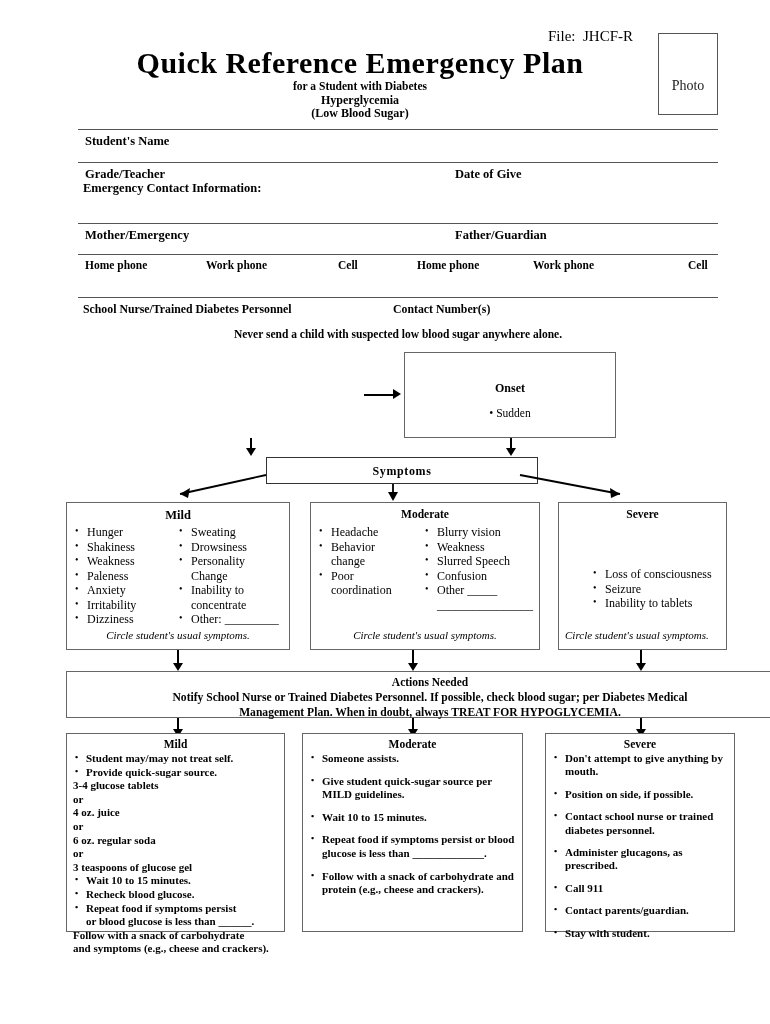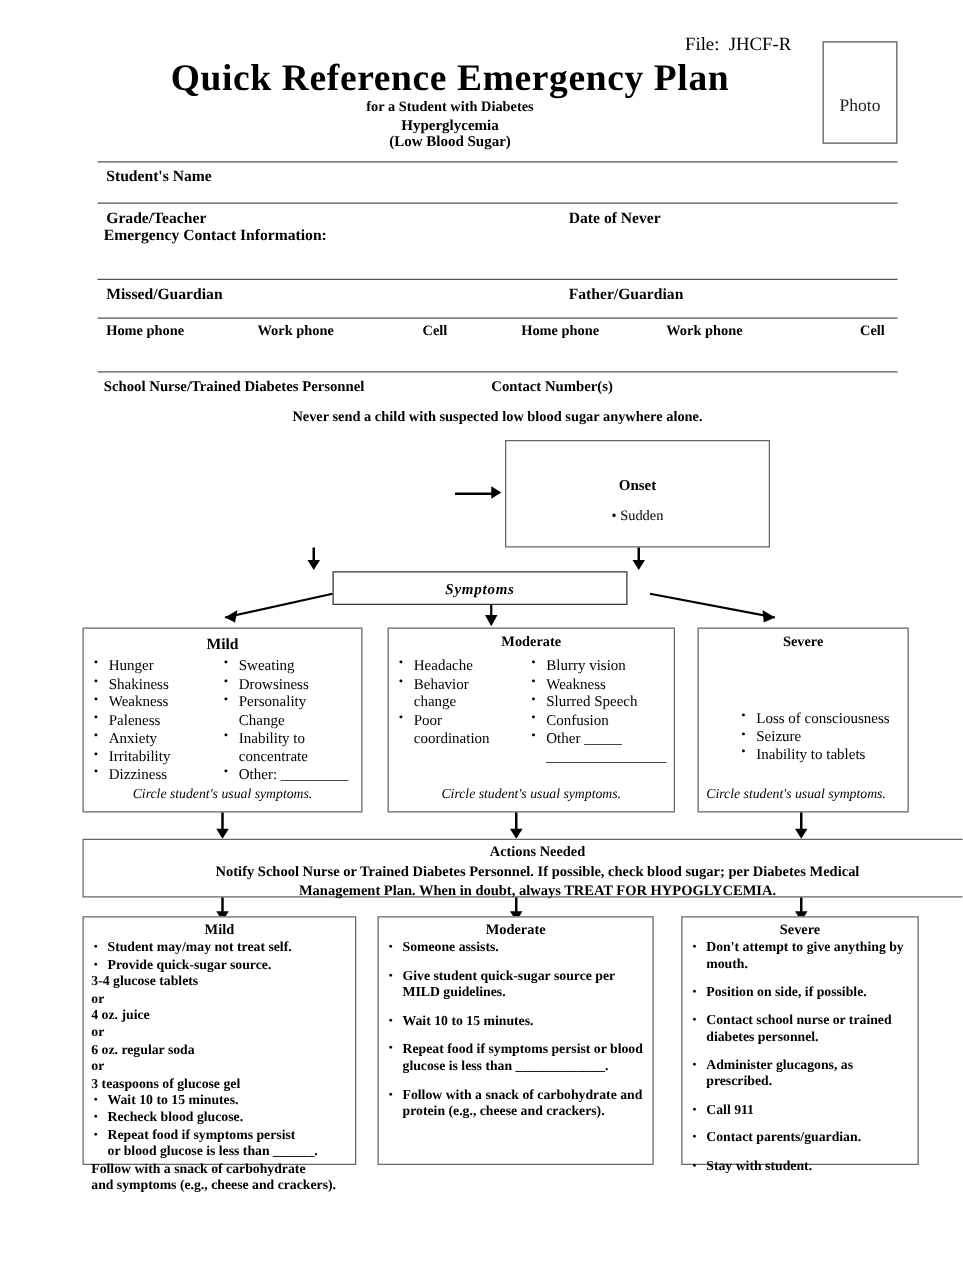--- a/index.html
+++ b/index.html
@@ -107,25 +107,25 @@
   <div class="main-title">Quick Reference Emergency Plan</div>
   <div class="sub1">for a Student with Diabetes</div>
   <div class="sub2">Hyperglycemia</div>
   <div class="sub3">(Low Blood Sugar)</div>
 
   <div class="rule" style="top:129px;"></div>
   <div class="fl" style="left:85px;top:134px;">Student's Name</div>
 
   <div class="rule" style="top:162px;"></div>
   <div class="fl" style="left:85px;top:167px;">Grade/Teacher</div>
-  <div class="fl" style="left:455px;top:167px;">Date of Never</div>
+  <div class="fl" style="left:455px;top:167px;">Date of Give</div>
   <div class="fl" style="left:83px;top:181px;">Emergency Contact Information:</div>
 
   <div class="rule" style="top:223px;"></div>
-  <div class="fl" style="left:85px;top:228px;">Missed/Guardian</div>
+  <div class="fl" style="left:85px;top:228px;">Mother/Emergency</div>
   <div class="fl" style="left:455px;top:228px;">Father/Guardian</div>
 
   <div class="rule" style="top:254px;"></div>
   <div class="fl" style="left:85px;top:259px;font-size:11.5px;">Home phone</div>
   <div class="fl" style="left:206px;top:259px;font-size:11.5px;">Work phone</div>
   <div class="fl" style="left:338px;top:259px;font-size:11.5px;">Cell</div>
   <div class="fl" style="left:417px;top:259px;font-size:11.5px;">Home phone</div>
   <div class="fl" style="left:533px;top:259px;font-size:11.5px;">Work phone</div>
   <div class="fl" style="left:688px;top:259px;font-size:11.5px;">Cell</div>
 
@@ -143,21 +143,21 @@
     <div class="bt onset-title">Onset</div>
     <div class="onset-item">•  Sudden</div>
   </div>
 
   <div class="vline" style="left:250px;top:438px;height:12px;"></div>
   <div class="adown" style="left:246px;top:448px;"></div>
 
   <div class="vline" style="left:510px;top:438px;height:12px;"></div>
   <div class="adown" style="left:506px;top:448px;"></div>
 
-  <div class="fbox thin" style="left:266px;top:457px;width:236px;height:27px;font-style:italic;">
+  <div class="fbox thin" style="left:266px;top:457px;width:272px;height:27px;">
     <div class="bt symptoms-lbl">Symptoms</div>
   </div>
 
   <svg class="diag" style="left:0;top:450px;width:770px;height:55px;" viewBox="0 0 770 55">
     <line x1="266" y1="25" x2="180" y2="44" stroke="#000" stroke-width="1.8"></line>
     <polygon points="180,44 190,38 188,48" fill="#000"></polygon>
     <line x1="520" y1="25" x2="620" y2="44" stroke="#000" stroke-width="1.8"></line>
     <polygon points="620,44 610,38 611,48" fill="#000"></polygon>
     <line x1="393" y1="34" x2="393" y2="42" stroke="#000" stroke-width="1.8"></line>
     <polygon points="388,42 398,42 393,51" fill="#000"></polygon>

